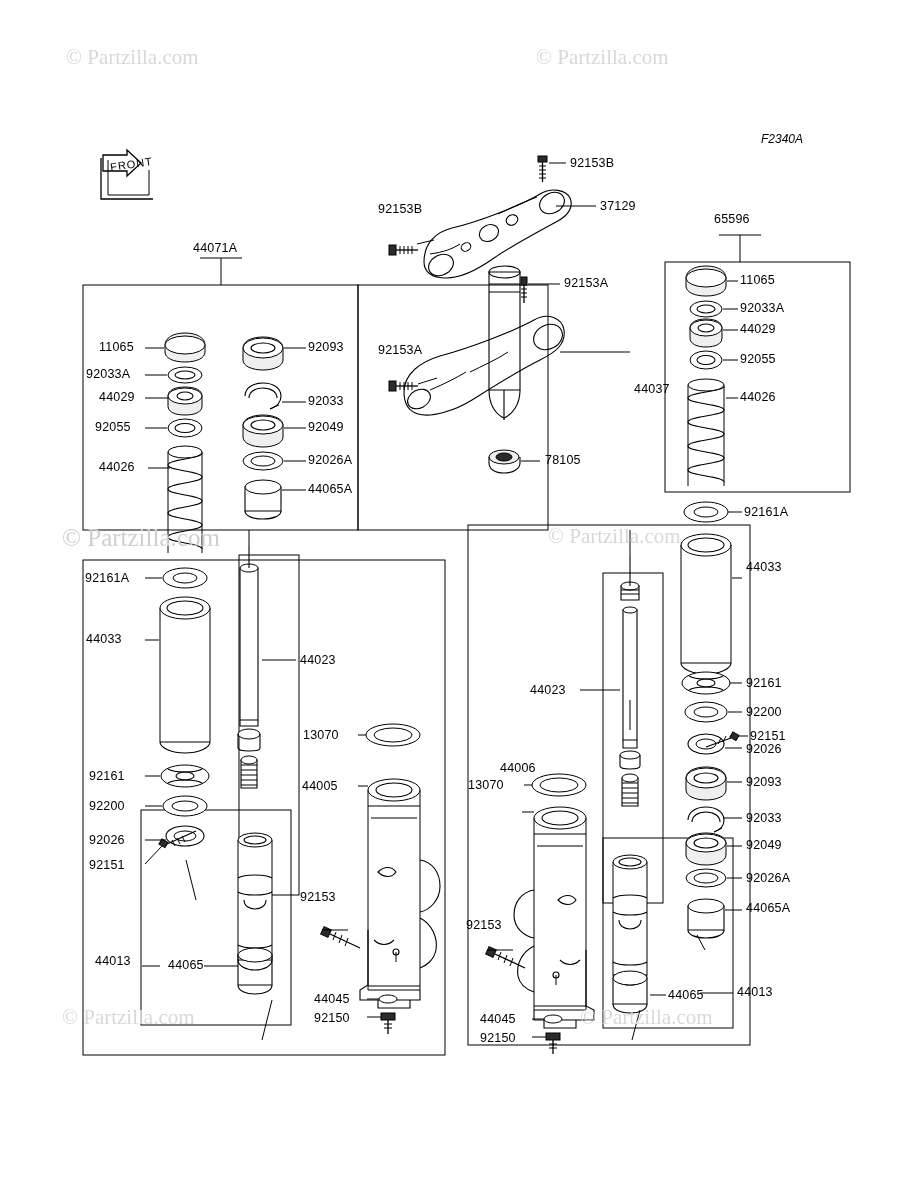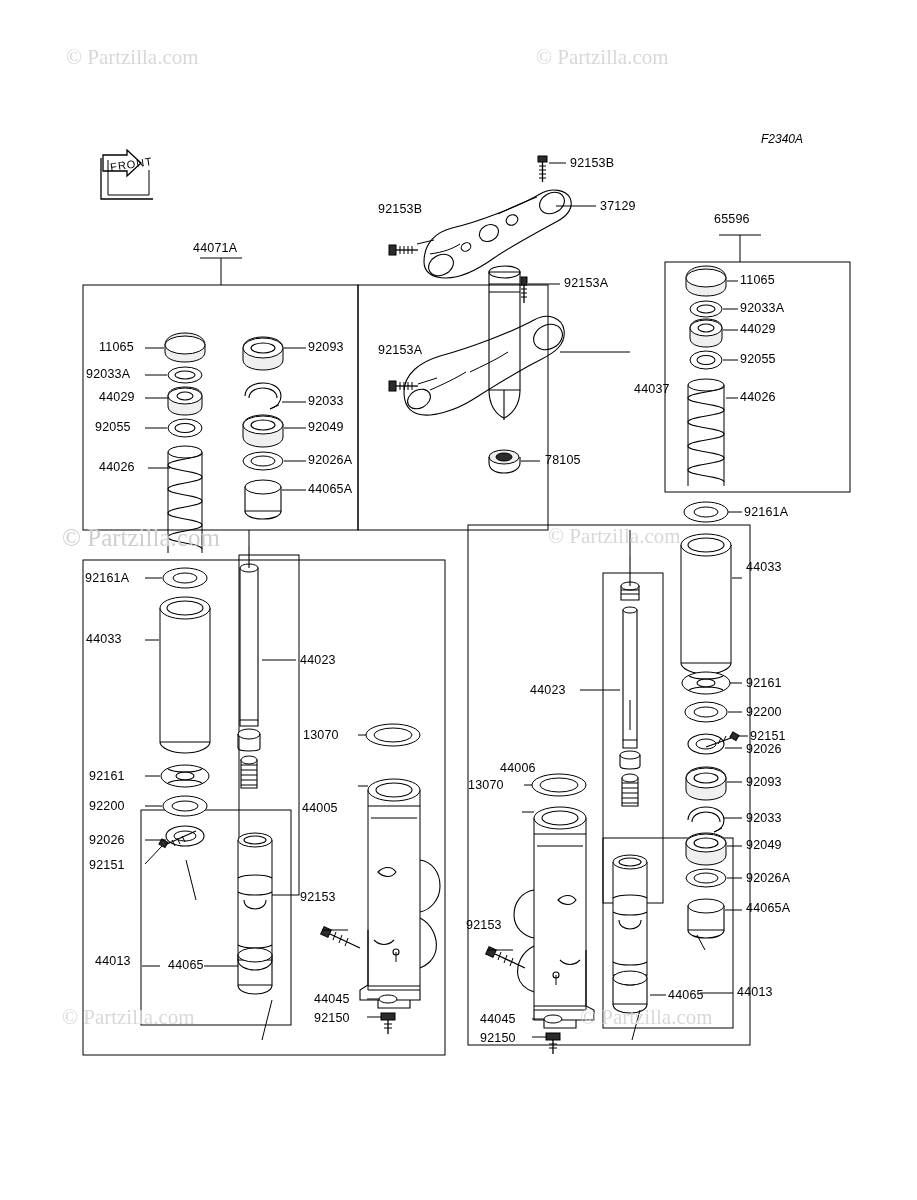--- a/index.html
+++ b/index.html
@@ -597,21 +597,21 @@
   <div class="lbl" style="left:750px; top:729px;">92151</div>
   <div class="lbl" style="left:746px; top:742px;">92026</div>
   <div class="lbl" style="left:746px; top:775px;">92093</div>
   <div class="lbl" style="left:746px; top:811px;">92033</div>
   <div class="lbl" style="left:746px; top:838px;">92049</div>
   <div class="lbl" style="left:746px; top:871px;">92026A</div>
   <div class="lbl" style="left:746px; top:901px;">44065A</div>
 
   <div class="lbl" style="left:300px; top:653px;">44023</div>
   <div class="lbl" style="left:303px; top:728px;">13070</div>
-  <div class="lbl" style="left:302px; top:801px;">44005</div>
+  <div class="lbl" style="left:302px; top:779px;">44005</div>
   <div class="lbl" style="left:300px; top:890px;">92153</div>
   <div class="lbl" style="left:314px; top:992px;">44045</div>
   <div class="lbl" style="left:314px; top:1011px;">92150</div>
   <div class="lbl" style="left:95px; top:954px;">44013</div>
   <div class="lbl" style="left:168px; top:958px;">44065</div>
 
   <div class="lbl" style="left:530px; top:683px;">44023</div>
   <div class="lbl" style="left:468px; top:778px;">13070</div>
   <div class="lbl" style="left:468px; top:761px;padding-left:32px;">44006</div>
   <div class="lbl" style="left:466px; top:918px;">92153</div>

